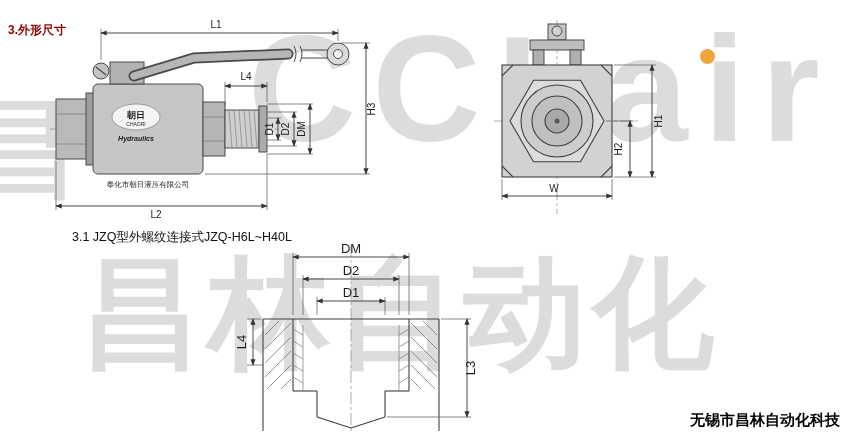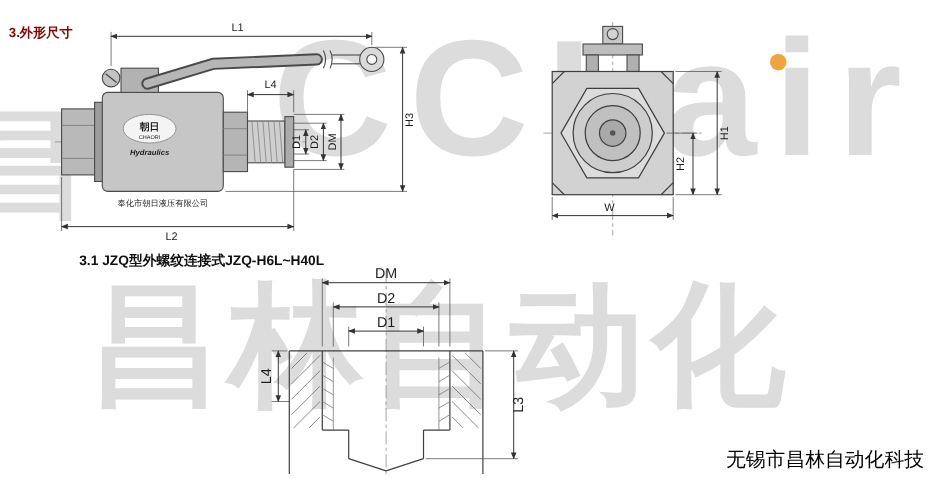--- a/index.html
+++ b/index.html
@@ -1,21 +1,21 @@
 <!DOCTYPE html>
 <html><head>
 <meta charset="utf-8">
 <style>
   * { margin:0; padding:0; box-sizing:border-box; }
   html,body { background:#ffffff; font-family:"Liberation Sans", sans-serif; }
   .page { position:relative; width:850px; height:435px; background:#fff; overflow:hidden; }
 
   .heading { position:absolute; left:8px; top:22px; font-size:12px; font-weight:bold; color:#8b0000; z-index:6; }
-  .caption { position:absolute; left:72px; top:229px; font-size:12.5px; font-weight:bold; color:#101010; z-index:6; }
-  .footer  { position:absolute; right:10px; bottom:5px; font-size:18px; font-weight:normal; color:#000; z-index:6; }
+  .caption { position:absolute; left:72px; top:229px; font-size:12.5px; font-weight:normal; color:#101010; z-index:6; }
+  .footer  { position:absolute; right:10px; bottom:5px; font-size:15px; font-weight:bold; color:#000; z-index:6; }
 
   .wm { position:absolute; color:#dcdcdc; font-weight:bold; z-index:1; white-space:nowrap; user-select:none; line-height:1; }
   .wm-latin { left:248px; top:14px; font-size:150px; letter-spacing:16px; }
   .wm-cjk   { left:80px;  top:252px; font-size:122px; letter-spacing:6px; }
   .wm-left  { left:-30px; top:95px; font-size:108px; }
   .wm-dot   { position:absolute; left:700px; top:49px; width:15px; height:15px; border-radius:50%;
               background:#f2a33c; z-index:1; }
 
   svg { position:absolute; z-index:3; overflow:visible; }
   .svg1 { left:48px;  top:14px; }

